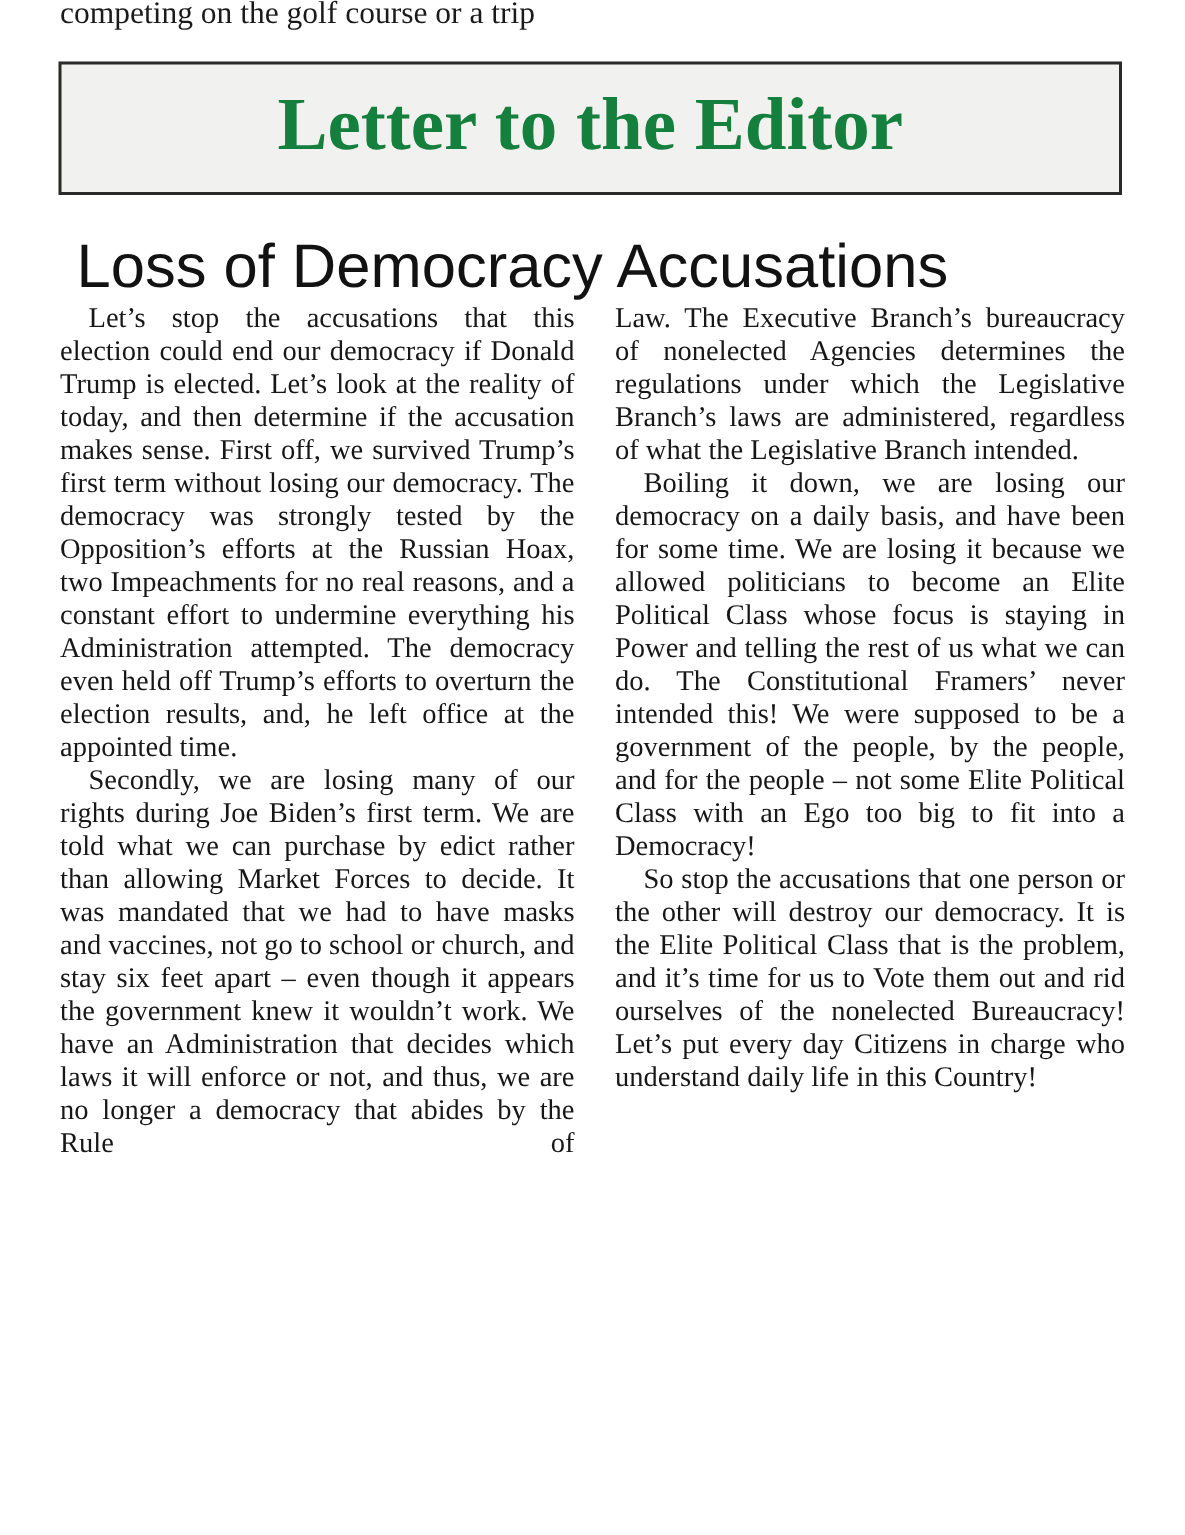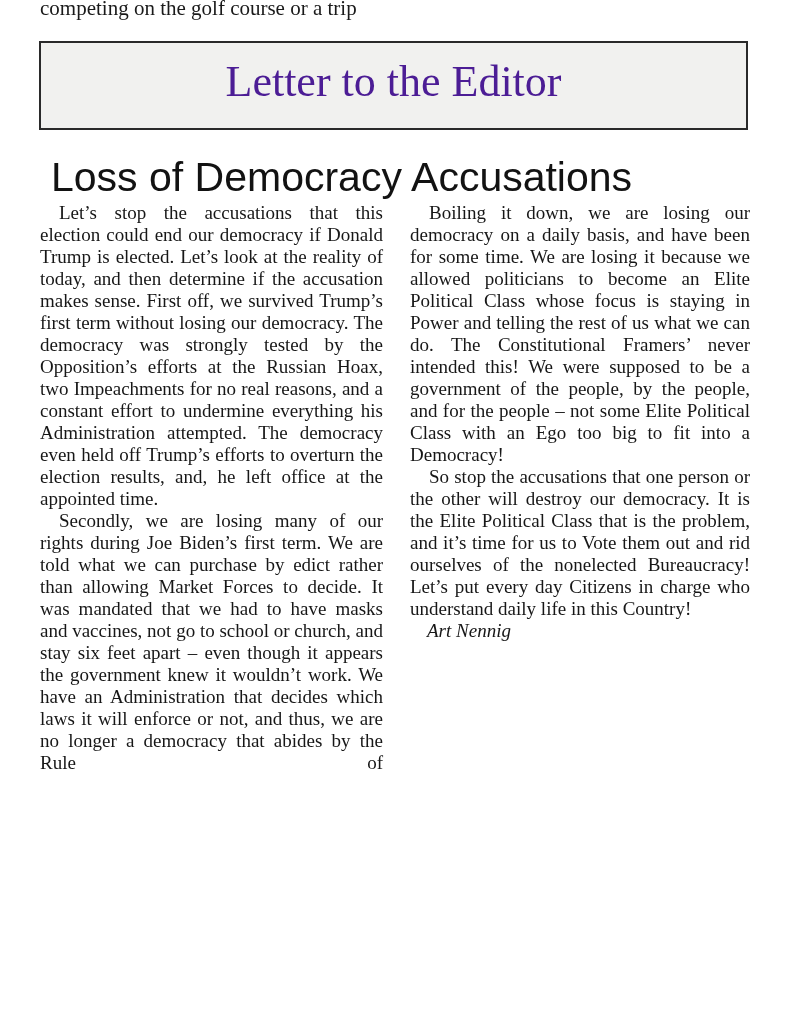--- a/index.html
+++ b/index.html
@@ -34,24 +34,24 @@
       background: #f1f1ef;
       box-sizing: content-box;
     }
     .banner-title {
       position: absolute;
       left: 0;
       right: 0;
       top: 9px;
       text-align: center;
       font-family: "Liberation Serif", serif;
-      font-weight: normal;
-      font-size: 44px;
+      font-weight: bold;
+      font-size: 50px;
       line-height: 60px;
-      color: #4c1d95;
+      color: #15803d;
       letter-spacing: 0px;
     }
     .headline {
       position: absolute;
       left: 40px;
       top: 141px;
       font-family: "Liberation Sans", sans-serif;
       font-size: 41px;
       line-height: 50px;
       color: #121212;
@@ -91,16 +91,16 @@
 </div>
 
 <h1 class="headline" style="margin:11px;font-weight:normal;">Loss of Democracy Accusations</h1>
 
 <div class="col col-left">
   <p class="indent">Let’s stop the accusations that this election could end our democracy if Donald Trump is elected. Let’s look at the reality of today, and then determine if the accusation makes sense. First off, we survived Trump’s first term without losing our democracy. The democracy was strongly tested by the Opposition’s efforts at the Russian Hoax, two Impeachments for no real reasons, and a constant effort to undermine everything his Administration attempted. The democracy even held off Trump’s efforts to overturn the election results, and, he left office at the appointed time.</p>
   <p class="indent" style="text-align-last: justify;">Secondly, we are losing many of our rights during Joe Biden’s first term. We are told what we can purchase by edict rather than allowing Market Forces to decide. It was mandated that we had to have masks and vaccines, not go to school or church, and stay six feet apart – even though it appears the government knew it wouldn’t work. We have an Administration that decides which laws it will enforce or not, and thus, we are no longer a democracy that abides by the Rule of</p>
 </div>
 
 <div class="col col-right">
+  <p class="cont">Law. The Executive Branch’s bureaucracy of nonelected Agencies determines the regulations under which the Legislative Branch’s laws are administered, regardless of what the Legislative Branch intended.</p>
   <p class="indent">Boiling it down, we are losing our democracy on a daily basis, and have been for some time. We are losing it because we allowed politicians to become an Elite Political Class whose focus is staying in Power and telling the rest of us what we can do. The Constitutional Framers’ never intended this! We were supposed to be a government of the people, by the people, and for the people – not some Elite Political Class with an Ego too big to fit into a Democracy!</p>
   <p class="indent">So stop the accusations that one person or the other will destroy our democracy. It is the Elite Political Class that is the problem, and it’s time for us to Vote them out and rid ourselves of the nonelected Bureaucracy! Let’s put every day Citizens in charge who understand daily life in this Country!</p>
-  <p class="signature">Art Nennig</p>
 </div>
 
 </body></html>

